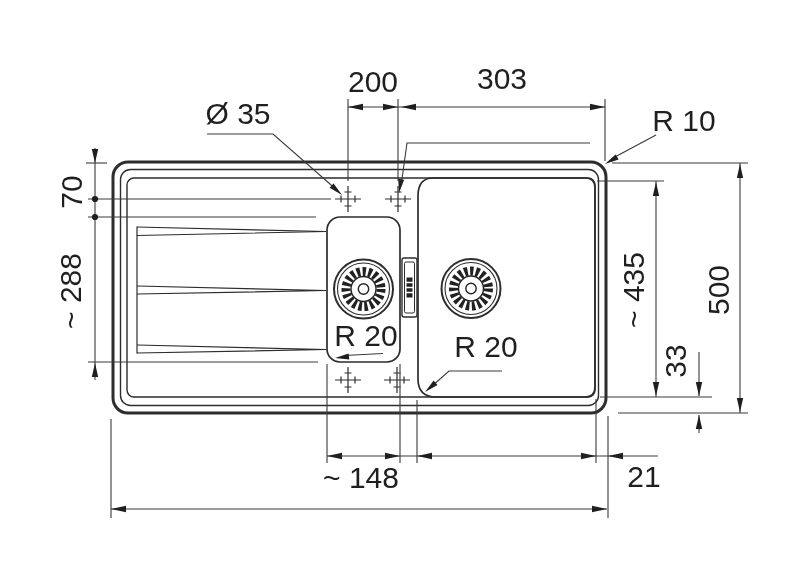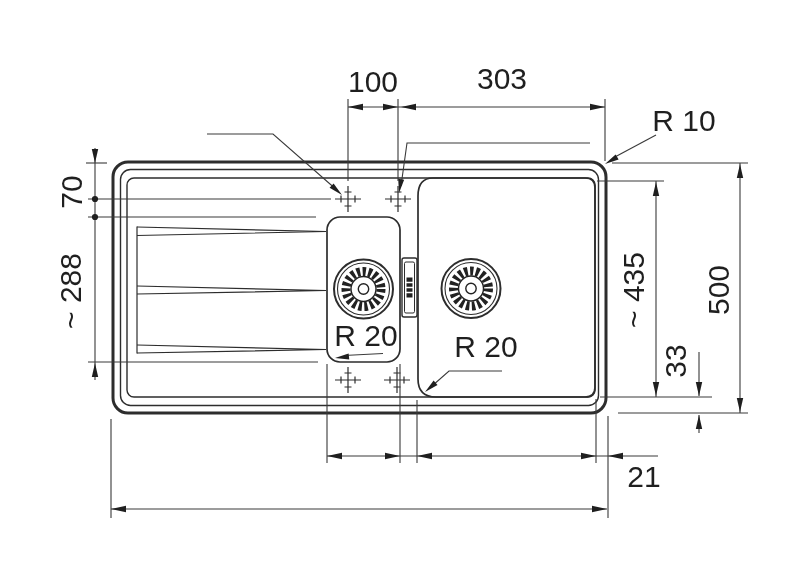--- a/index.html
+++ b/index.html
@@ -134,25 +134,27 @@
     <polygon class="arr" points="0,0 15,-3.2 15,3.2" transform="translate(400,456) rotate(180)"></polygon>
     <polygon class="arr" points="0,0 15,-3.2 15,3.2" transform="translate(417,456)"></polygon>
     <polygon class="arr" points="0,0 15,-3.2 15,3.2" transform="translate(596,456) rotate(180)"></polygon>
     <polygon class="arr" points="0,0 15,-3.2 15,3.2" transform="translate(608,456)"></polygon>
     <path class="thin" d="M111 509 H607"></path>
     <polygon class="arr" points="0,0 15,-3.2 15,3.2" transform="translate(111,509)"></polygon>
     <polygon class="arr" points="0,0 15,-3.2 15,3.2" transform="translate(607,509) rotate(180)"></polygon>
   </g>
 </svg>
 
-<div class="lbl" style="left:373px;top:82px">100</div>
+<div class="lbl" style="left:238px;top:114px">Ø 35</div>
+<div class="lbl" style="left:373px;top:82px">200</div>
 <div class="lbl" style="left:502px;top:79px">303</div>
 <div class="lbl" style="left:684px;top:121px">R 10</div>
 <div class="lbl rot" style="left:72px;top:192px">70</div>
 <div class="lbl rot" style="left:71px;top:291px">~ 288</div>
 <div class="lbl" style="left:366px;top:336px">R 20</div>
 <div class="lbl" style="left:486px;top:347px">R 20</div>
 <div class="lbl rot" style="left:634px;top:290px">~ 435</div>
 <div class="lbl rot" style="left:719px;top:290px">500</div>
 <div class="lbl rot" style="left:676px;top:361px">33</div>
+<div class="lbl" style="left:361px;top:478px">~ 148</div>
 <div class="lbl" style="left:644px;top:477px">21</div>
 
 </div>
 
 </body></html>

